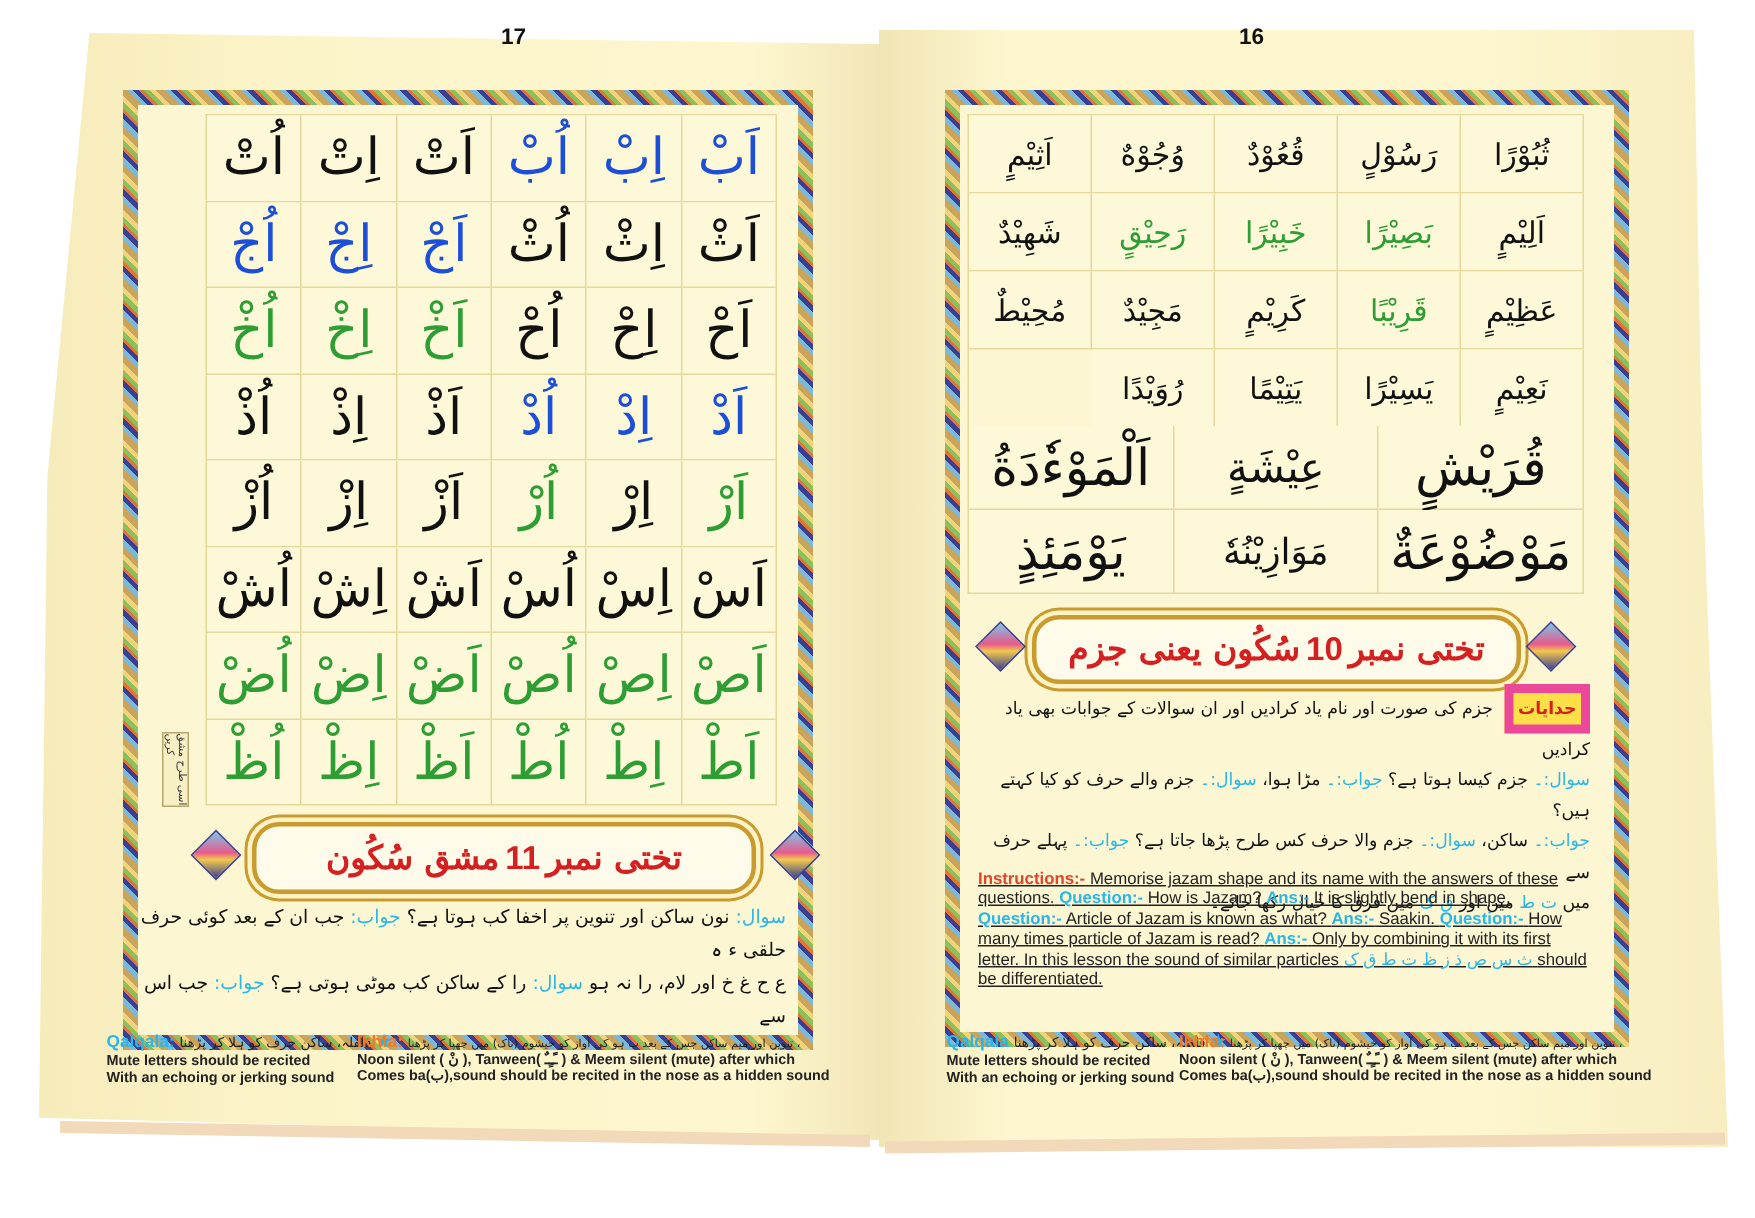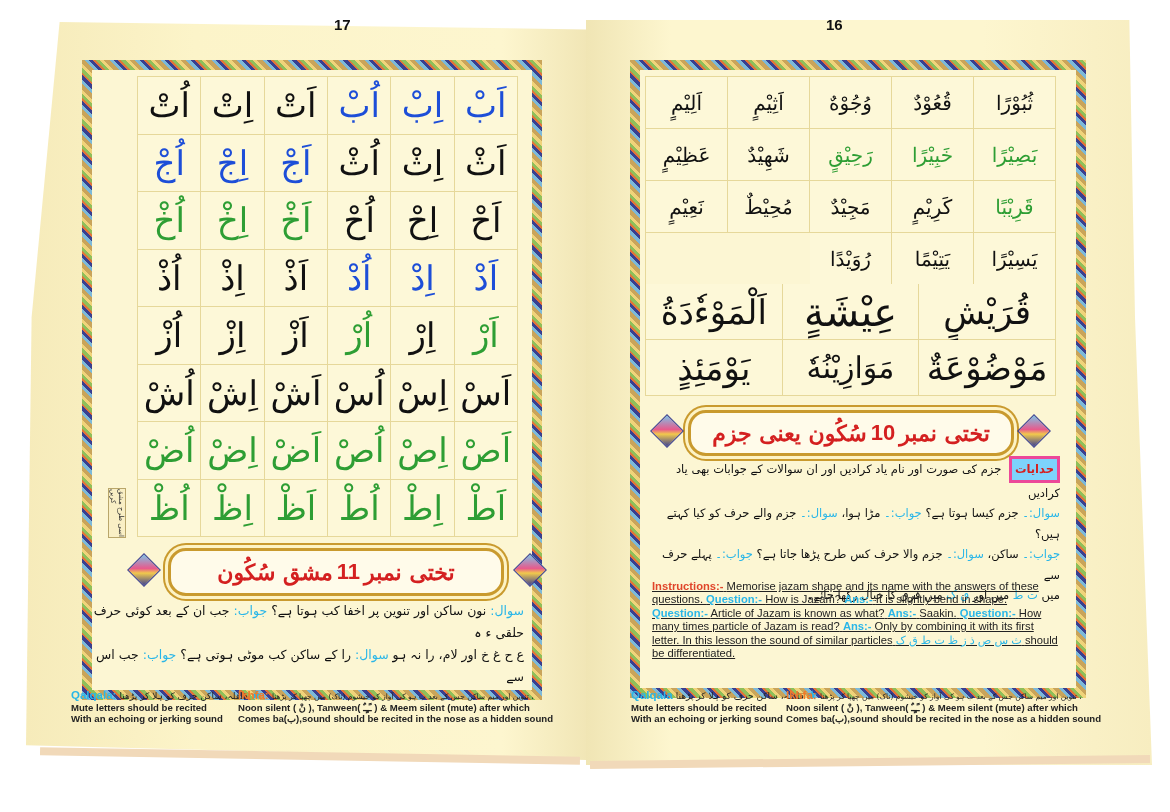--- a/index.html
+++ b/index.html
@@ -83,21 +83,21 @@
   }
 
   
   .urdu {
     position:absolute; direction:rtl; text-align:right;
     font-family:"DejaVu Sans", sans-serif; font-size:12.5px; line-height:22px; color:#111;
   }
   .urdu .blue { color:#29b6e8; }
   .hidayat-badge {
     display:inline-block; color:#d42020; font-weight:bold;
-    border:3px solid #ec4899; background:#7dd3fc; padding:0 3px; margin-left:4px;
+    border:6px solid #ec4899; background:#fde047; padding:0 3px; margin-left:4px;
   }
 
   
   .english {
     position:absolute; font-family:"Liberation Sans", sans-serif;
     font-size:11.2px; line-height:13.4px; color:#222; text-align:left;text-decoration:underline;
   }
   .english .label-red  { color:#e0452a; font-weight:bold; }
   .english .label-blue { color:#29b6e8; font-weight:bold; }
   .english .letters-blue { color:#29b6e8; direction:rtl; unicode-bidi:isolate; }
@@ -230,20 +230,21 @@
 
   <div class="page right"></div>
   <div class="page-number" style="left:826px; top:16px;">16</div>
 
   <div class="frame" style="left:630px; top:60px; width:436px; height:618px;">
     <div class="frame-inner"></div>
   </div>
 
   <div class="grid" id="right-word-grid" style="left:645px; top:76px; width:410px; height:208px; grid-template-columns:repeat(5,1fr); grid-template-rows:repeat(4,1fr); border-top:1px solid #e6d89a; border-left:1px solid #e6d89a;">
       <div class="cell c-black word-cell">ثُبُوْرًا</div>
+      <div class="cell c-black word-cell">رَسُوْلٍ</div>
       <div class="cell c-black word-cell">قُعُوْدٌ</div>
       <div class="cell c-black word-cell">وُجُوْهٌ</div>
       <div class="cell c-black word-cell">اَثِيْمٍ</div>
       <div class="cell c-black word-cell">اَلِيْمٍ</div>
       <div class="cell c-green word-cell">بَصِيْرًا</div>
       <div class="cell c-green word-cell">خَبِيْرًا</div>
       <div class="cell c-green word-cell">رَحِيْقٍ</div>
       <div class="cell c-black word-cell">شَهِيْدٌ</div>
       <div class="cell c-black word-cell">عَظِيْمٍ</div>
       <div class="cell c-green word-cell">قَرِيْبًا</div>
@@ -251,24 +252,24 @@
       <div class="cell c-black word-cell">مَجِيْدٌ</div>
       <div class="cell c-black word-cell">مُحِيْطٌ</div>
       <div class="cell c-black word-cell">نَعِيْمٍ</div>
       <div class="cell c-black word-cell">يَسِيْرًا</div>
       <div class="cell c-black word-cell">يَتِيْمًا</div>
       <div class="cell c-black word-cell">رُوَيْدًا</div>
     </div>
 
   <div class="grid" id="right-big-grid" style="left:645px; top:284px; width:410px; height:112px; grid-template-columns:repeat(3,1fr); grid-template-rows:repeat(2,1fr); border-left:1px solid #e6d89a;">
       <div class="cell c-black word-cell" style="font-size: 34px;">قُرَيْشٍ</div>
-      <div class="cell c-black word-cell" style="font-size: 40px;">عِيْشَةٍ</div>
+      <div class="cell c-black word-cell" style="font-size: 28px;">عِيْشَةٍ</div>
       <div class="cell c-black word-cell" style="font-size: 34px;">اَلْمَوْءٗدَةُ</div>
       <div class="cell c-black word-cell" style="font-size: 34px;">مَوْضُوْعَةٌ</div>
-      <div class="cell c-black word-cell" style="font-size: 30px;">مَوَازِيْنُهٗ</div>
+      <div class="cell c-black word-cell" style="font-size: 24px;">مَوَازِيْنُهٗ</div>
       <div class="cell c-black word-cell" style="font-size: 34px;">يَوْمَئِذٍ</div>
     </div>
 
   <div class="cartouche" style="left:688px; top:410px; width:320px; height:40px;">
     <span>تختی نمبر</span>
     <span class="num">10</span>
     <span>سُکُون یعنی جزم</span>
   </div>
   <div class="cartouche-ornament" style="left:655px; top:419px;"></div>
   <div class="cartouche-ornament" style="left:1022px; top:419px;"></div>

